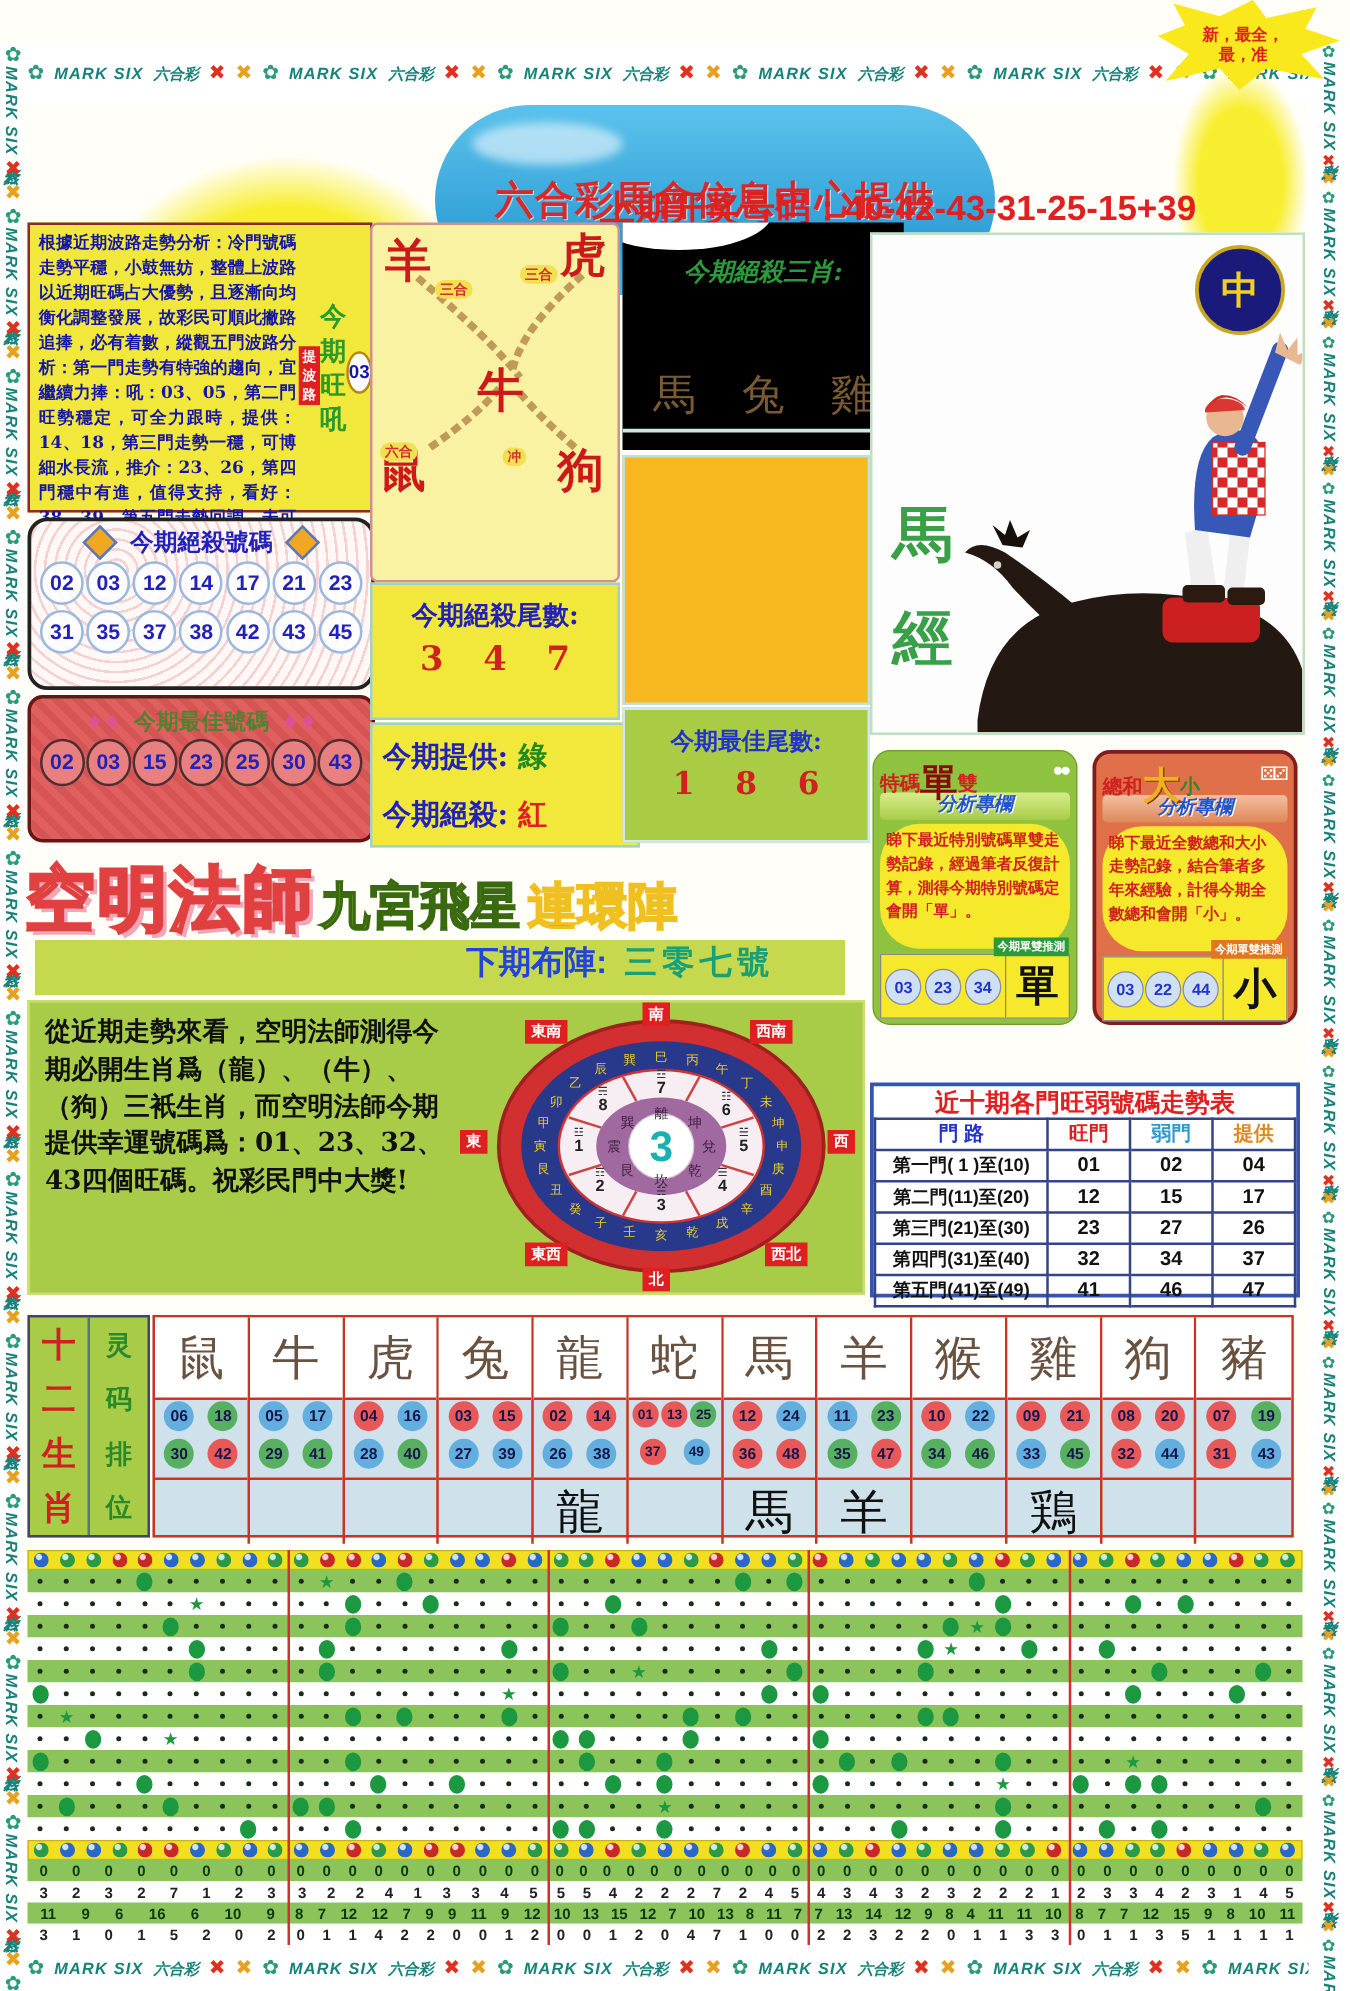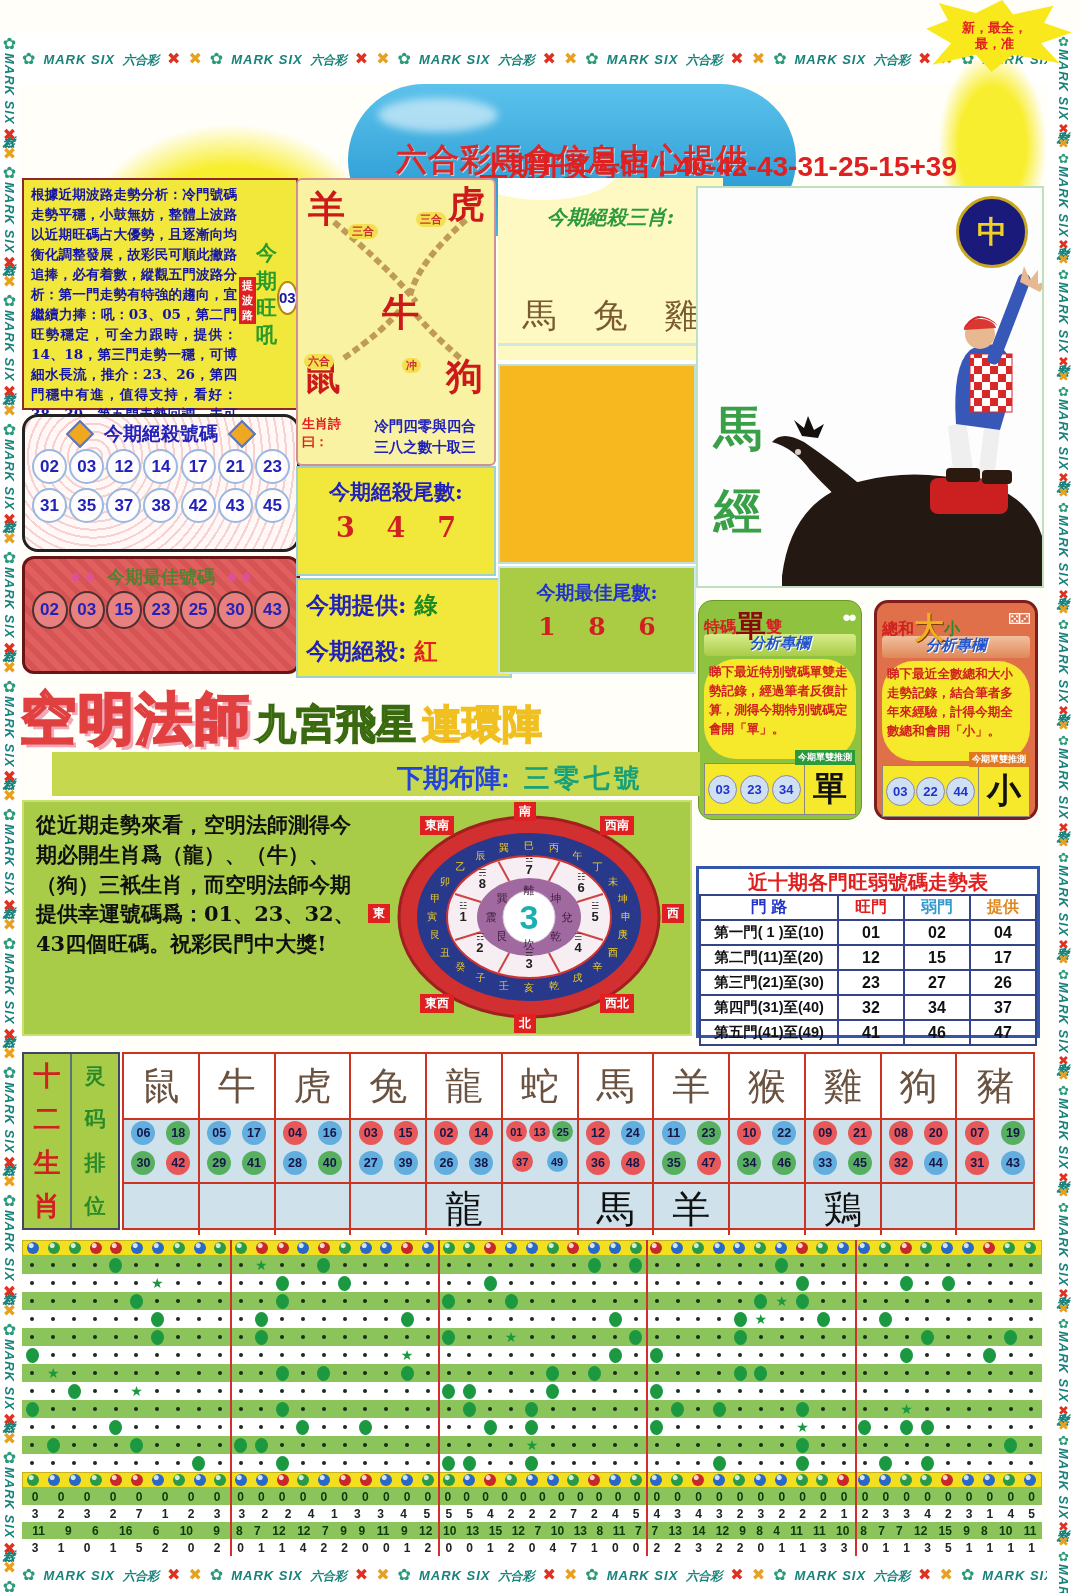--- a/index.html
+++ b/index.html
@@ -84,21 +84,21 @@
   
   .tailskill{left:296px;top:466px;width:196px;height:106px;border:2px solid #9fd0d0;}
   .tailskill .title{text-align:center;color:#2222bb;font-weight:bold;font-size:21px;margin-top:10px;}
   .tailsvals{display:flex;justify-content:space-around;padding:6px 22px 0;color:#d02020;font-weight:bold;font-size:27px;}
   .provide{left:296px;top:578px;width:196px;height:92px;border:2px solid #9fd0d0;
      display:flex;flex-direction:column;justify-content:space-around;padding:2px 8px;}
   .provide .ln{color:#2222bb;font-weight:bold;font-size:23px;}
   .v-green{color:#1f8a1f;} .v-red{color:#e02020;}
 
   
-  .kill3{left:498px;top:178px;width:225px;height:182px;background:#fef9c3;overflow:hidden;}
+  .kill3{left:498px;top:178px;width:225px;height:182px;background:#000000;overflow:hidden;}
   .kill3:before{content:"";position:absolute;left:-30px;top:-38px;width:150px;height:60px;border-radius:50%;background:#fff;}
   .kill3 .title{position:relative;text-align:center;color:#2a9a3a;font-weight:bold;font-size:20px;margin-top:26px;font-style:italic;}
   .kill3 .animals{position:absolute;left:0;right:0;bottom:14px;display:flex;justify-content:space-around;
      border-bottom:3px solid #cfe8e0;padding:0 6px 4px;}
   .kill3 .animals span{font-size:34px;color:#7a5a30;}
   .orange-empty{left:498px;top:364px;width:194px;height:196px;background:#f6b81e;border:2px solid #bfe0d8;}
   .besttails{left:498px;top:566px;width:194px;height:104px;background:#aacc44;border:2px solid #cfe8f0;}
   .besttails .title{text-align:center;color:#2233cc;font-weight:bold;font-size:19px;margin-top:12px;}
   .besttails .tailsvals{font-size:25px;}
 
@@ -142,21 +142,21 @@
   .th-lu{color:#2233cc;} .th-wang{color:#e02020;} .th-ruo{color:#3399cc;} .th-ti{color:#e08820;}
   .ttable td.lbl{font-size:14.5px;color:#111;}
   .ttable td.val{font-size:16px;color:#111;width:62px;}
 
   
   .banner{left:20px;top:682px;width:672px;height:66px;white-space:nowrap;}
   .bn1{font-size:56px;font-weight:900;color:#fff;letter-spacing:2px;
        -webkit-text-stroke:2.5px #e04040;text-shadow:4px 4px 0 #f0a8b8;}
   .bn2{font-size:40px;font-weight:900;color:#8ac030;-webkit-text-stroke:1.5px #3a6a10;margin-left:4px;}
   .bn3{font-size:40px;font-weight:900;color:#e03030;-webkit-text-stroke:1.5px #f0c020;margin-left:6px;}
-  .nextbar{left:52px;top:752px;width:648px;height:44px;background:#c6d84e;display:flex;align-items:flex-end;}
+  .nextbar{left:28px;top:752px;width:648px;height:44px;background:#c6d84e;display:flex;align-items:flex-start;}
   .nextbar .lab{margin-left:345px;color:#2244dd;font-weight:bold;font-size:26px;}
   .nextbar .val{margin-left:14px;color:#18a078;font-weight:bold;font-size:26px;letter-spacing:4px;}
   .greenbox{left:22px;top:800px;width:670px;height:236px;background:#a8cc48;border:2px solid #c8e070;
      display:flex;box-sizing:border-box;}
   .greenbox .para{width:338px;padding:8px 4px 4px 12px;color:#101010;font-weight:bold;font-size:21px;line-height:1.42;}
   .bagua{position:relative;width:322px;height:230px;}
   .dirtag{position:absolute;background:#e02020;color:#fff;font-weight:bold;font-size:12px;padding:1px 5px;z-index:3;}
 
   
   .stripleft{left:22px;top:1052px;width:98px;height:178px;background:#a8cc48;border:2px solid #446;
@@ -288,27 +288,20 @@
     </svg>
     <span class="zchar serif" style="left:10px;top:4px;">羊</span>
     <span class="zchar serif" style="left:150px;top:0px;">虎</span>
     <span class="zchar serif" style="left:84px;top:108px;">牛</span>
     <span class="zchar serif" style="left:6px;top:172px;">鼠</span>
     <span class="zchar serif" style="left:148px;top:172px;">狗</span>
     <span class="zlabel" style="left:50px;top:32px;">三合</span>
     <span class="zlabel" style="left:118px;top:20px;">三合</span>
     <span class="zlabel" style="left:6px;top:162px;">六合</span>
     <span class="zlabel" style="left:104px;top:166px;">冲</span>
-    <div class="zpoem">
-      <div class="lab serif">生肖詩曰：</div>
-      <div class="lines serif">
-        <div>冷門四零與四合</div>
-        <div>三八之數十取三</div>
-      </div>
-    </div>
   </div>
 
   <div class="abs ybox tailskill">
     <div class="title serif">今期絕殺尾數:</div>
     <div class="tailsvals serif">
       <span>3</span>
       <span>4</span>
       <span>7</span>
     </div>
   </div>
@@ -462,21 +455,21 @@
 
   <div class="abs greenbox">
     <div class="para serif">從近期走勢來看，空明法師測得今期必開生肖爲（龍）、（牛）、（狗）三衹生肖，而空明法師今期提供幸運號碼爲：01、23、32、43四個旺碼。祝彩民門中大獎!</div>
     <div class="bagua">
       <div class="dirtag" style="left:146px;top:0;">南</div>
       <div class="dirtag" style="left:52px;top:14px;">東南</div>
       <div class="dirtag" style="left:232px;top:14px;">西南</div>
       <div class="dirtag" style="left:0px;top:102px;">東</div>
       <div class="dirtag" style="left:294px;top:102px;">西</div>
       <div class="dirtag" style="left:52px;top:192px;">東西</div>
-      <div class="dirtag" style="left:232px;top:192px;text-align:right;">西北</div>
+      <div class="dirtag" style="left:244px;top:192px;text-align:right;">西北</div>
       <div class="dirtag" style="left:146px;top:212px;">北</div>
       <svg id="bagua-svg" width="322" height="230" viewBox="0 0 322 230">
         <ellipse cx="161" cy="115" rx="130" ry="100" fill="#d23030" stroke="#a02020" stroke-width="3"></ellipse>
         <ellipse cx="161" cy="115" rx="112" ry="84" fill="#28388a"></ellipse>
         <ellipse cx="161" cy="115" rx="82" ry="61" fill="#f6eef2" stroke="#cc3333" stroke-width="2"></ellipse>
         <g id="bagua-spokes" stroke="#cc4444" stroke-width="2">
             <line x1="209.0417356905869" y1="100.0753461377615" x2="234.91036260090294" y2="92.03899405809462"></line>
             <line x1="180.89953848298467" y1="78.96869823205981" x2="191.6146745892072" y2="59.56722804932279"></line>
             <line x1="141.10046151701533" y1="78.96869823205981" x2="130.38532541079283" y2="59.56722804932279"></line>
             <line x1="112.9582643094131" y1="100.0753461377615" x2="87.08963739909706" y2="92.0389940580946"></line>

